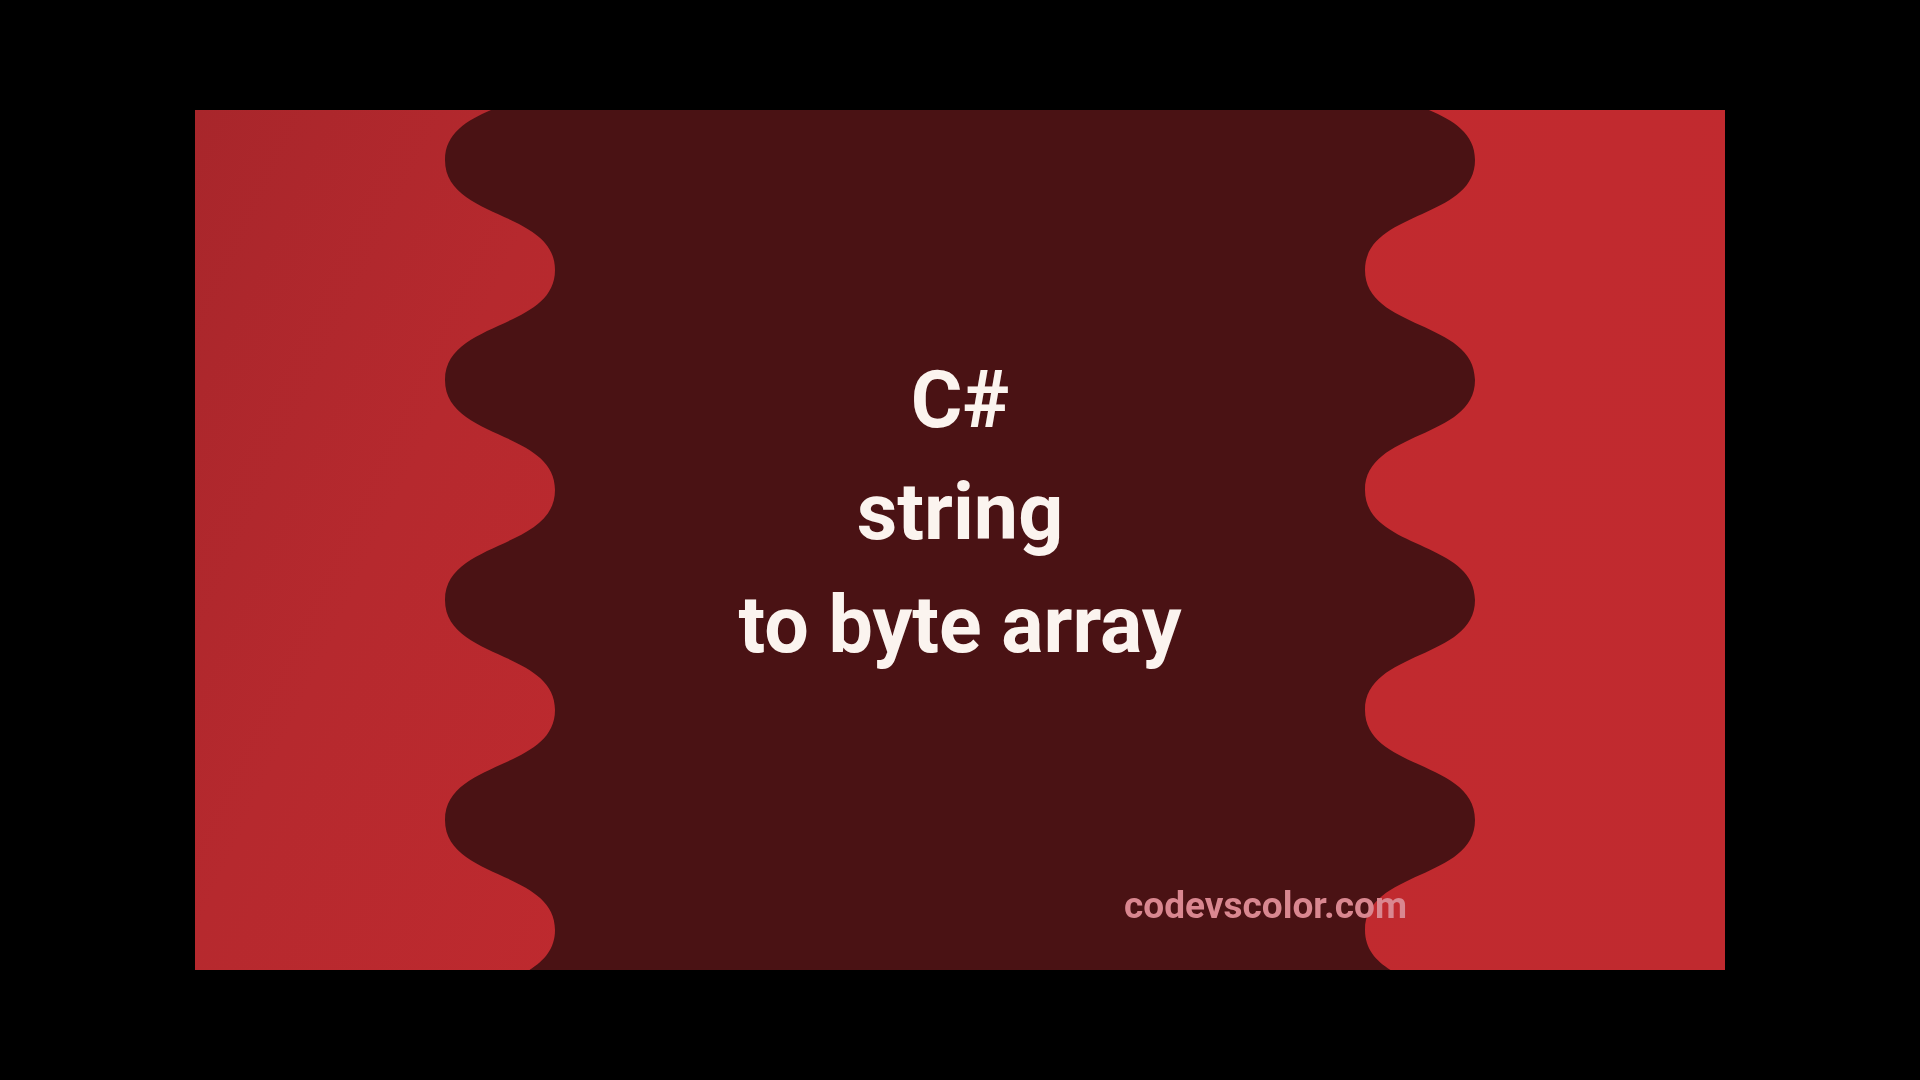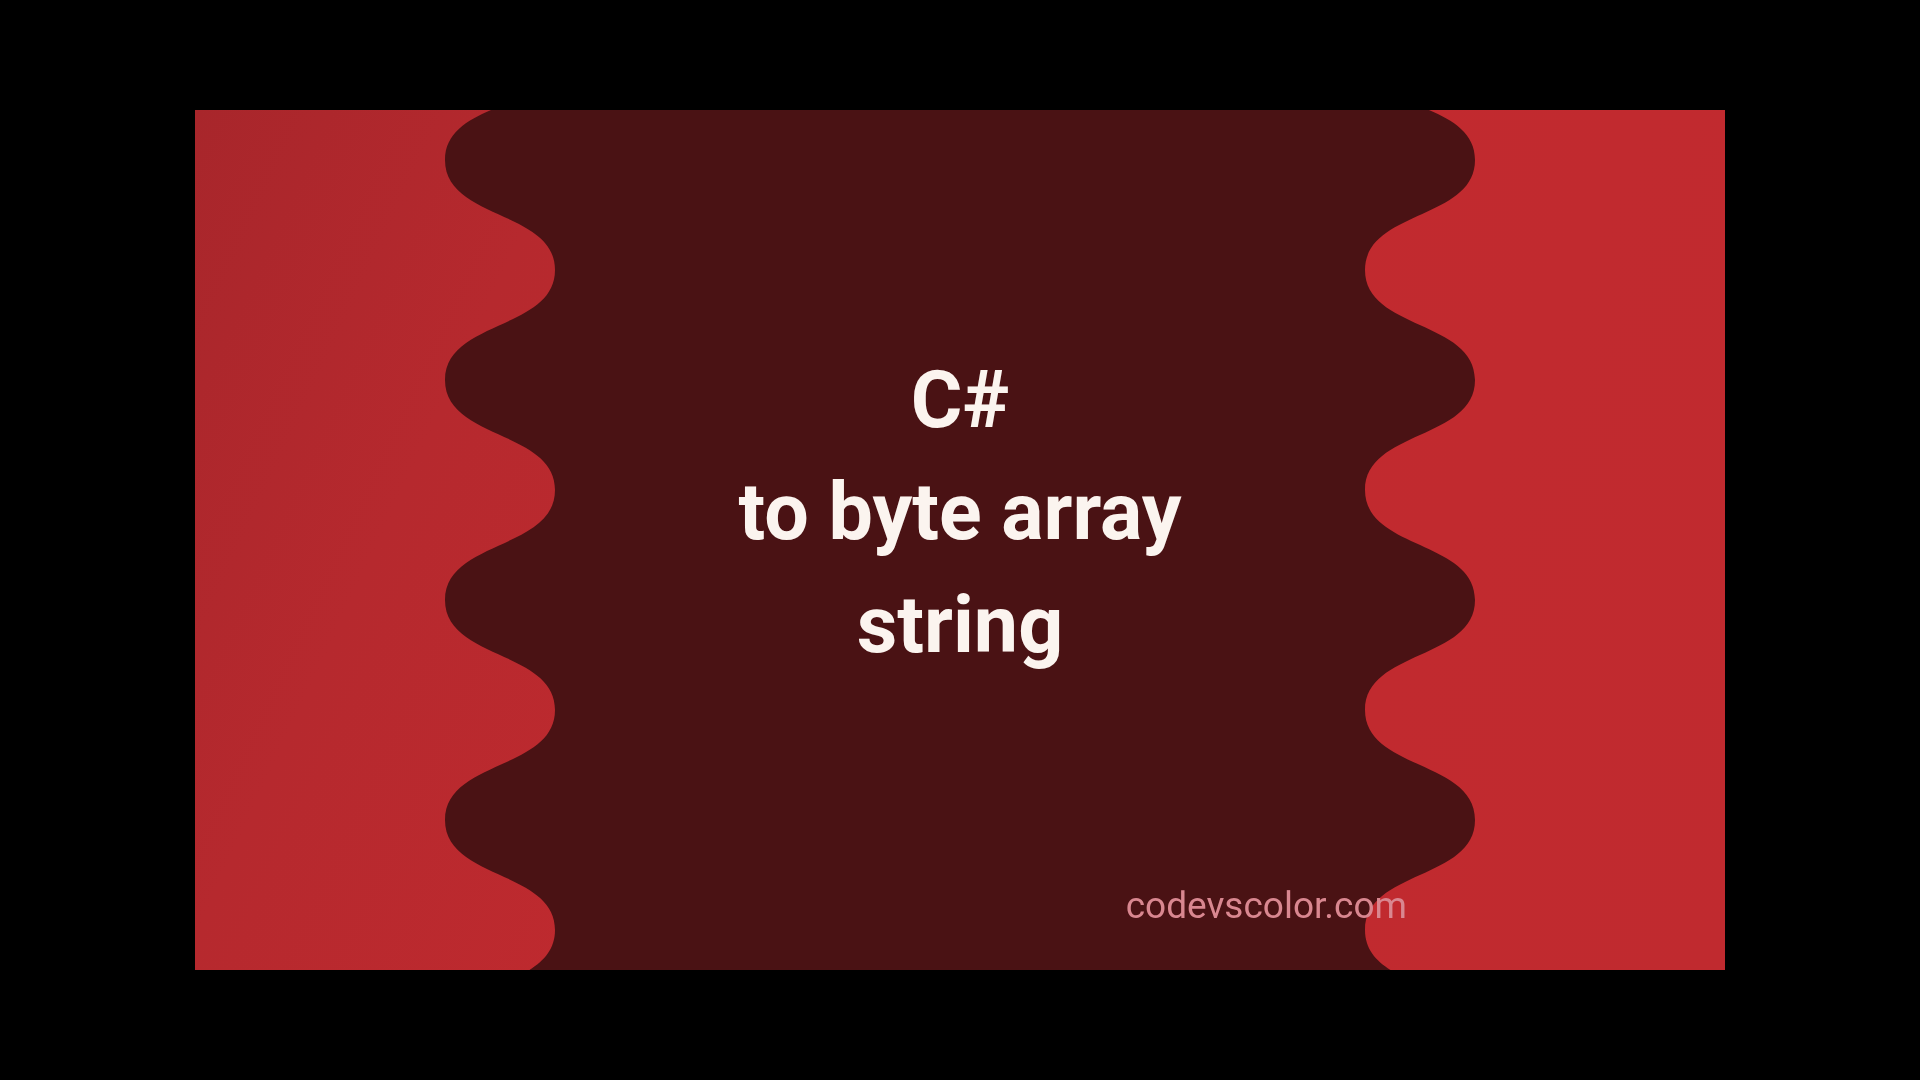--- a/index.html
+++ b/index.html
@@ -42,21 +42,21 @@
       color: #fbf4ef;
       text-align: center;
       line-height: 1.42;
       margin-top: -55px;
     }
     .watermark {
       position: absolute;
       bottom: 43px;
       right: 318px;
       font-family: -apple-system, 'Segoe UI', Roboto, 'Helvetica Neue', Arial, sans-serif;
-      font-weight: 400;
+      font-weight: 700;
       font-size: 37px;
       color: #d98790;
       margin-top: 8px;
     }
     .wavy-path {
       fill: #4a1214;
     }
   </style>
 </head>
 <body>
@@ -87,19 +87,19 @@
       C 1280 210, 1170 220, 1170 160
       C 1170 100, 1280 110, 1280 50
       C 1280 -10, 1170 0, 1170 -50
       Z
     "></path>
   </svg>
 
   <div class="content">
     <div class="title">
       <div>C#</div>
+      <div>string</div>
       <div>to byte array</div>
-      <div>string</div>
     </div>
     <div class="watermark">codevscolor.com</div>
   </div>
 
 </div>
 
 </body></html>

